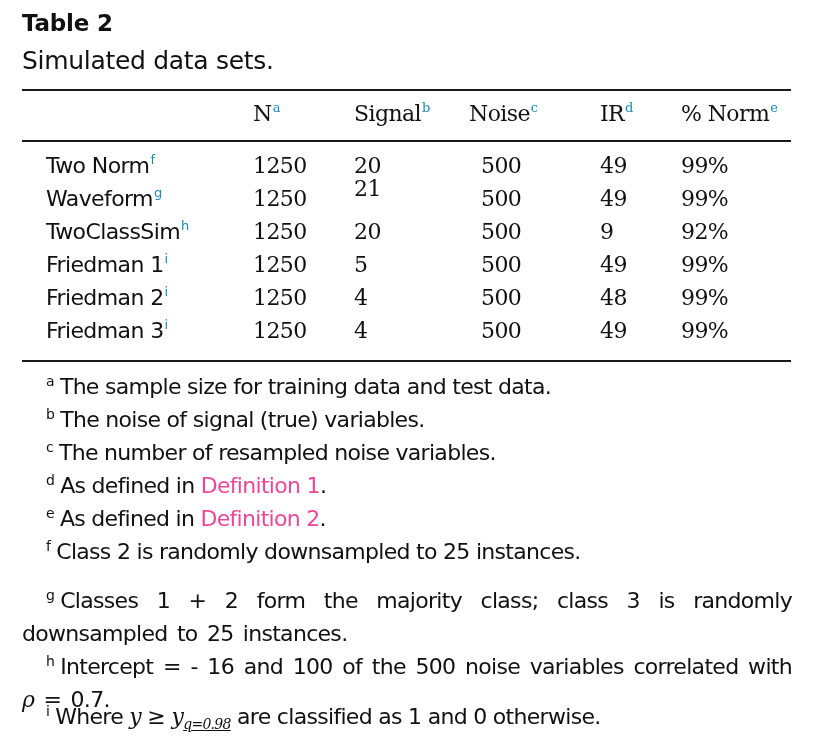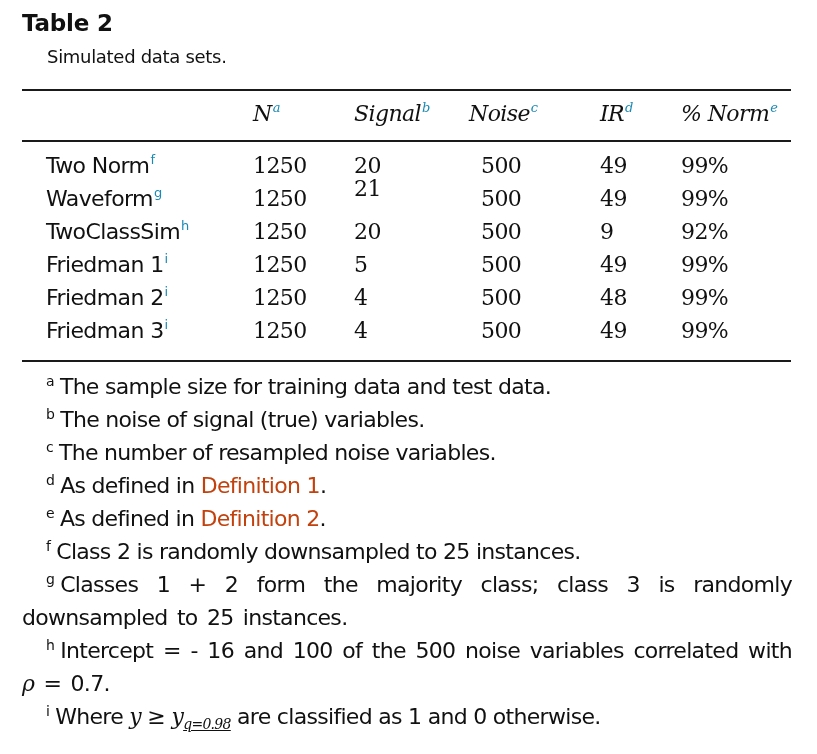--- a/index.html
+++ b/index.html
@@ -6,38 +6,38 @@
     body {
       width: 817px; height: 754px; position: relative; overflow: hidden;
       font-family: "DejaVu Sans", sans-serif; color: #111111;
     }
     .caption-title {
       position: absolute; left: 22px; top: 10px;
       font-size: 23px; font-weight: bold; letter-spacing: -0.2px;
     }
     .caption-sub {
       position: absolute; left: 22px; top: 46px;
-      font-size: 18px; letter-spacing: -0.3px; margin-left: 25px;
+      font-size: 25px; letter-spacing: -0.3px;
     }
     .rule { position: absolute; left: 22px; width: 769px; height: 2px; background: #1a1a1a; }
     .rule.top { top: 89px; }
     .rule.mid { top: 140px; }
     .rule.bottom { top: 360px; }
     .cell { position: absolute; font-family: "DejaVu Serif", serif; font-size: 22px; white-space: nowrap; letter-spacing: -0.6px; }
-    .hdr { top: 101px; font-style: italic; }
+    .hdr { top: 101px; }
     .rowname { font-family: "DejaVu Sans", sans-serif; letter-spacing: -0.6px; }
     sup.fn { color: #1a8ab4; font-size: 13px; vertical-align: 9px; line-height: 0; margin-left: 1px; }
     .note {
       position: absolute; left: 22px; width: 770px;
       font-family: "DejaVu Sans", sans-serif; font-size: 22px; line-height: 33px;
       letter-spacing: -0.7px;
     }
     .note .mk { font-size: 14px; vertical-align: 8px; line-height: 0; margin-right: 6px; margin-left: 24px; }
-    .note.just { text-align: justify; text-align-last: left; word-spacing: 3px; }
-    .link { color: #c2410c; }
+    .note.just { text-align: justify; text-align-last: left; word-spacing: 3px; margin-top: 16px; }
+    .link { color: #ec4899; }
     .math { font-family: "DejaVu Serif", serif; font-style: italic; }
     .sub { font-size: 14px; vertical-align: -5px; line-height: 0; text-decoration: underline; }
   </style>
 </head>
 <body>
 
 <div class="caption-title">Table 2</div>
 <div class="caption-sub">Simulated data sets.</div>
 
 <div class="rule top"></div>

